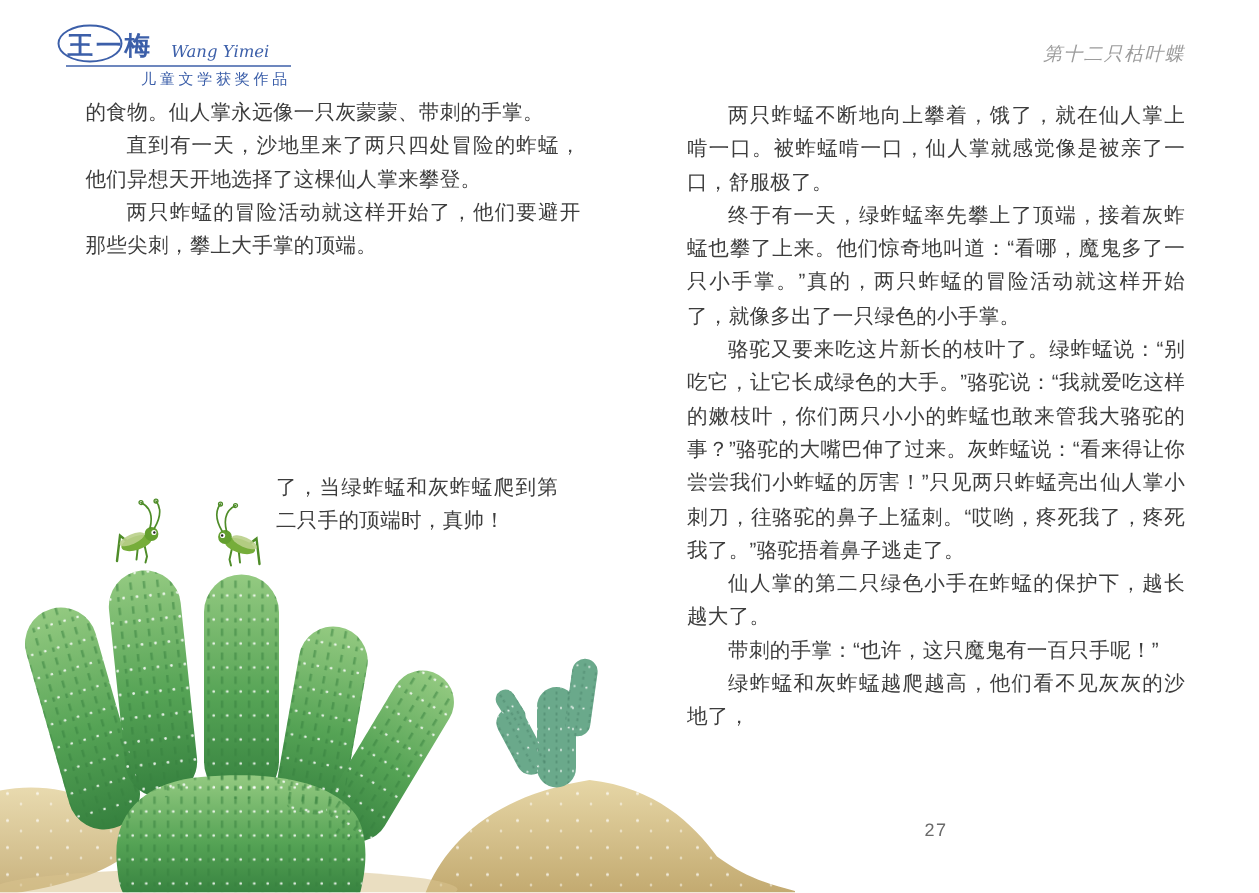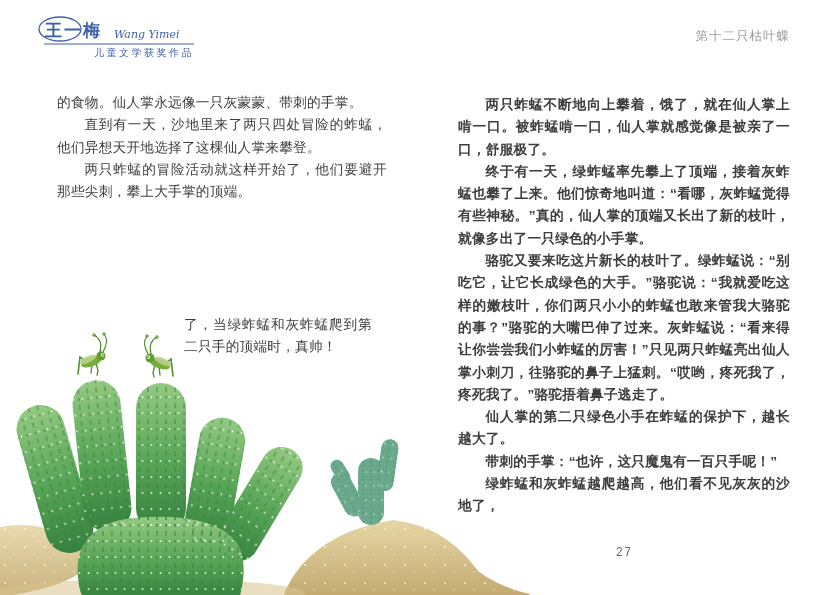--- a/index.html
+++ b/index.html
@@ -7,39 +7,39 @@
     width:839px;height:595px;position:relative;overflow:hidden;
     background:var(--page_background,#ffffff);
     font-family:"Liberation Sans","DejaVu Sans",sans-serif;
   }
   .text-col{
     position:absolute;
     font-size:13.7px;line-height:22.3px;
     text-align:justify;text-justify:inter-ideograph;
     color:var(--body_text,#3d3d3d);
     letter-spacing:0.2px;
-    margin-top:28px;
   }
   #left-col{left:57px;top:64px;width:330px;}
-  #right-col{left:458px;top:66px;width:332px;font-weight:bold;}
+  #right-col{left:458px;top:66px;width:332px;}
   .text-col p{margin:0;text-indent:2em;}
   .text-col p.continued{text-indent:0;}
   #wrap-text{
     position:absolute;left:184px;top:314px;width:188px;
     font-size:13.7px;line-height:22.3px;text-align:justify;
     color:var(--body_text,#3d3d3d);letter-spacing:0.2px;
   }
   #chapter-title{
     position:absolute;top:28px;right:49px;
     font-size:12.5px;color:var(--header_gray,#9c9c9c);
     letter-spacing:1px;
+    font-style:italic;
   }
   #page-number{
     position:absolute;top:546px;left:458px;width:332px;
-    text-align:center;font-size:12px;color:#6a6a6a;letter-spacing:1px;font-family:Liberation Mono, monospace;
+    text-align:center;font-size:12px;color:#6a6a6a;letter-spacing:1px;
   }
   #logo{position:absolute;left:36px;top:12px;}
   #illustration{position:absolute;left:0;top:325px;}
 </style>
 </head>
 <body>
 
 <div id="logo">
   <svg width="170" height="48" viewBox="0 0 170 48">
     <ellipse cx="24" cy="17" rx="21" ry="12" fill="none" stroke="var(--logo_blue,#3c5fa9)" stroke-width="1.3"></ellipse>
@@ -54,21 +54,21 @@
 
 <div id="left-col" class="text-col">
   <p class="continued">的食物。仙人掌永远像一只灰蒙蒙、带刺的手掌。</p>
   <p>直到有一天，沙地里来了两只四处冒险的蚱蜢，他们异想天开地选择了这棵仙人掌来攀登。</p>
   <p>两只蚱蜢的冒险活动就这样开始了，他们要避开那些尖刺，攀上大手掌的顶端。</p>
 </div>
 <div id="wrap-text">了，当绿蚱蜢和灰蚱蜢爬到第二只手的顶端时，真帅！</div>
 
 <div id="right-col" class="text-col">
   <p>两只蚱蜢不断地向上攀着，饿了，就在仙人掌上啃一口。被蚱蜢啃一口，仙人掌就感觉像是被亲了一口，舒服极了。</p>
-  <p>终于有一天，绿蚱蜢率先攀上了顶端，接着灰蚱蜢也攀了上来。他们惊奇地叫道：“看哪，灰蚱蜢觉得有些神秘。”真的，仙人掌的顶端又长出了新的枝叶，就像多出了一只绿色的小手掌。</p>
+  <p>终于有一天，绿蚱蜢率先攀上了顶端，接着灰蚱蜢也攀了上来。他们惊奇地叫道：“看哪，魔鬼多了一只小手掌。”真的，两只蚱蜢的冒险活动就这样开始了，就像多出了一只绿色的小手掌。</p>
   <p>骆驼又要来吃这片新长的枝叶了。绿蚱蜢说：“别吃它，让它长成绿色的大手。”骆驼说：“我就爱吃这样的嫩枝叶，你们两只小小的蚱蜢也敢来管我大骆驼的事？”骆驼的大嘴巴伸了过来。灰蚱蜢说：“看来得让你尝尝我们小蚱蜢的厉害！”只见两只蚱蜢亮出仙人掌小刺刀，往骆驼的鼻子上猛刺。“哎哟，疼死我了，疼死我了。”骆驼捂着鼻子逃走了。</p>
   <p>仙人掌的第二只绿色小手在蚱蜢的保护下，越长越大了。</p>
   <p>带刺的手掌：“也许，这只魔鬼有一百只手呢！”</p>
   <p>绿蚱蜢和灰蚱蜢越爬越高，他们看不见灰灰的沙地了，</p>
 </div>
 
 <div id="page-number">27</div>
 
 <div id="illustration">
 <svg width="530" height="270" viewBox="0 0 530 270">

